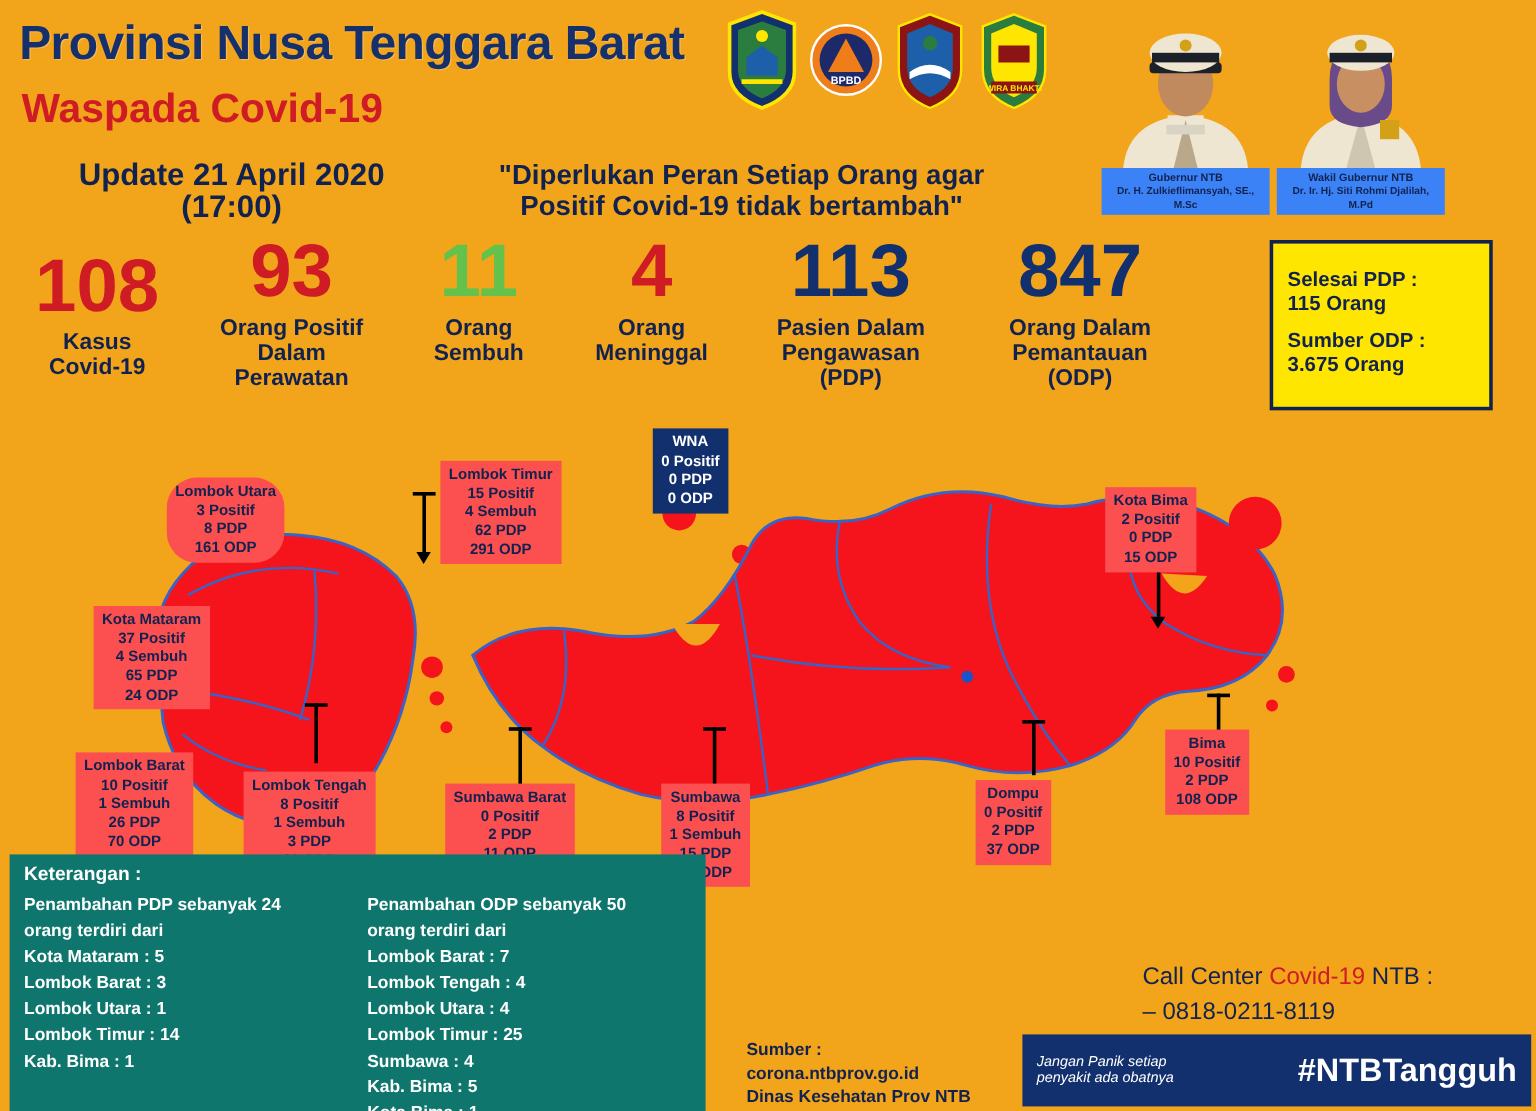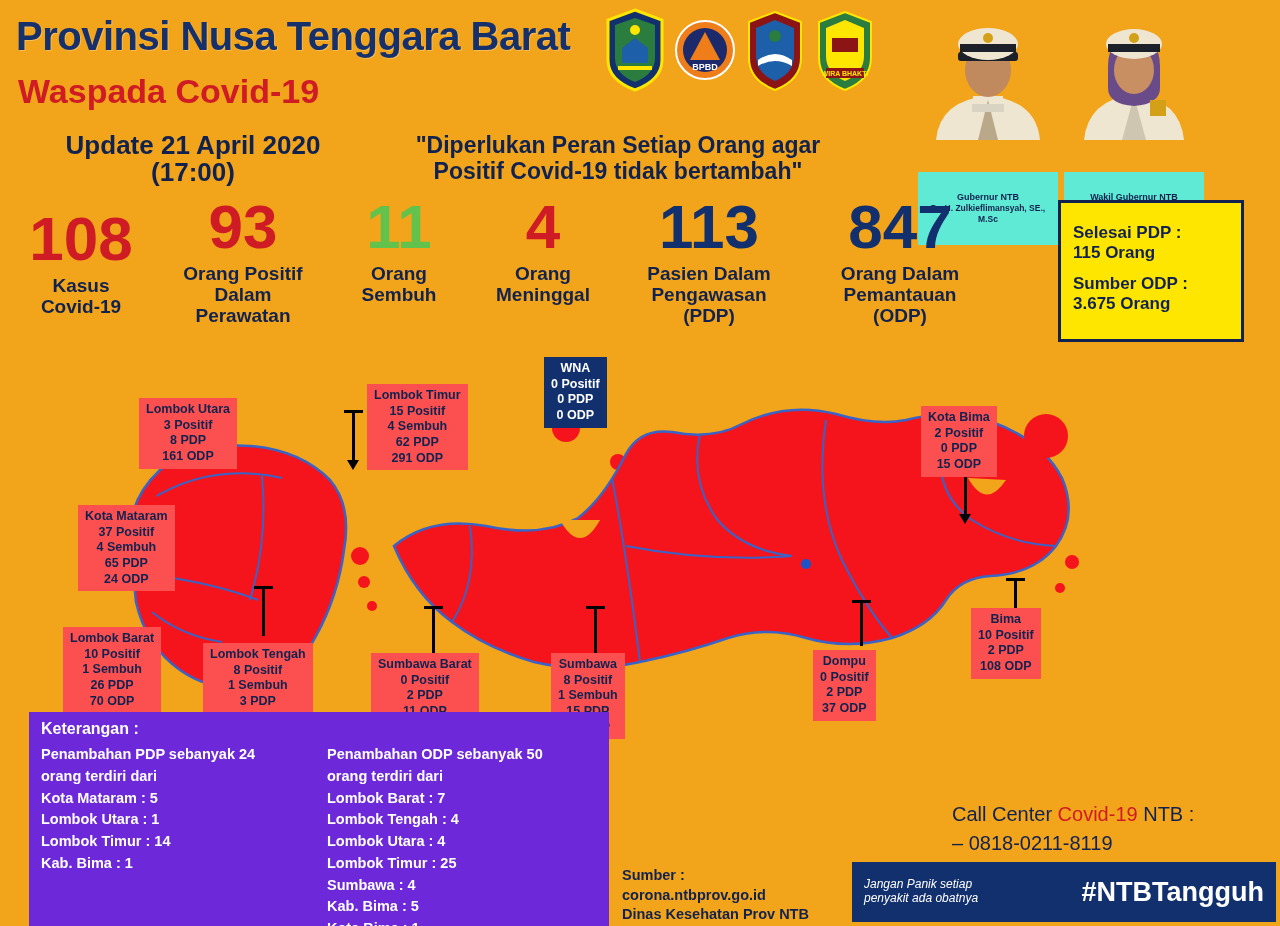--- a/index.html
+++ b/index.html
@@ -43,24 +43,23 @@
   .logo svg { display: block; }
 
   
   .official { position: absolute; top: 4px; width: 140px; }
   .official.left { left: 918px; }
   .official.right { left: 1064px; }
   .portrait {
     width: 140px; height: 136px; position: relative; overflow: hidden;
   }
   .official .caption {
-    background: #5eead4; color: #12224f; text-align: center;
+    background: #3b82f6; color: #12224f; text-align: center;
     font-size: 9px; font-weight: bold; line-height: 1.25;
-    padding: 20px 2px;
-    margin-top: 32px;
+    padding: 3px 2px;
   }
   .official .caption .nm { font-size: 8.5px; }
 
   
   .stats { position: absolute; left: 0; top: 198px; width: 1040px; height: 150px; }
   .stat { position: absolute; text-align: center; }
   .stat .num { font-size: 62px; font-weight: bold; line-height: 0.95; }
   .stat .lbl { font-size: 19px; font-weight: bold; color: #12224f; line-height: 1.12; margin-top: 6px; }
   .stat.s0 { left: 6px;   width: 150px; }
   .stat.s1 { left: 158px; width: 170px; }
@@ -96,21 +95,21 @@
   .pin .cross { position: absolute; width: 19px; height: 3px; background: #000; left: -8px; top: 0; }
   .pin .arrow {
     position: absolute; width: 0; height: 0; left: -5px;
     border-left: 6.5px solid transparent; border-right: 6.5px solid transparent;
     border-top: 10px solid #000;
   }
 
   
   .ket {
     position: absolute; left: 8px; top: 712px; width: 580px; height: 214px;
-    background: #6d28d9; color: #ffffff; padding: 8px 12px; margin-left: 21px;
+    background: #0f766e; color: #ffffff; padding: 8px 12px;
   }
   .ket .ket-title { font-size: 16px; font-weight: bold; margin-bottom: 6px; }
   .ket .cols { display: flex; gap: 14px; }
   .ket .col { font-size: 14.5px; font-weight: bold; line-height: 1.5; }
   .ket .col.c0 { width: 272px; }
   .ket .col.c1 { width: 260px; }
 
   
   .sumber {
     position: absolute; left: 622px; top: 866px;
@@ -344,21 +343,21 @@
     </div>
     <div class="pin" style="left:860px; top:250px; height:56px;">
       <div class="stem" style="height:46px;"></div>
         <div class="cross"></div>
     </div>
     <div class="pin" style="left:1014px; top:228px; height:56px;">
       <div class="stem" style="height:46px;"></div>
         <div class="cross"></div>
     </div>
 
-    <div class="callout" style="left:139px; top:48px;">
+    <div class="callout" style="left:139px; top:48px;border-radius:25px;">
       <div class="hd">Lombok Utara</div>
       <div>3 Positif</div>
       <div>8 PDP</div>
       <div>161 ODP</div>
     </div>
 
     <div class="callout" style="left:367px; top:34px;">
       <div class="hd">Lombok Timur</div>
       <div>15 Positif</div>
       <div>4 Sembuh</div>
@@ -434,20 +433,21 @@
     </div>
   </div>
 
   <div class="ket">
     <div class="ket-title">Keterangan :</div>
     <div class="cols">
       <div class="col c0">
         <div>Penambahan PDP sebanyak 24</div>
         <div>orang terdiri dari</div>
         <div>Kota Mataram : 5</div>
+        <div>Lombok Barat : 3</div>
         <div>Lombok Utara : 1</div>
         <div>Lombok Timur : 14</div>
         <div>Kab. Bima : 1</div>
       </div>
       <div class="col c1">
         <div>Penambahan ODP sebanyak 50</div>
         <div>orang terdiri dari</div>
         <div>Lombok Barat : 7</div>
         <div>Lombok Tengah : 4</div>
         <div>Lombok Utara : 4</div>

